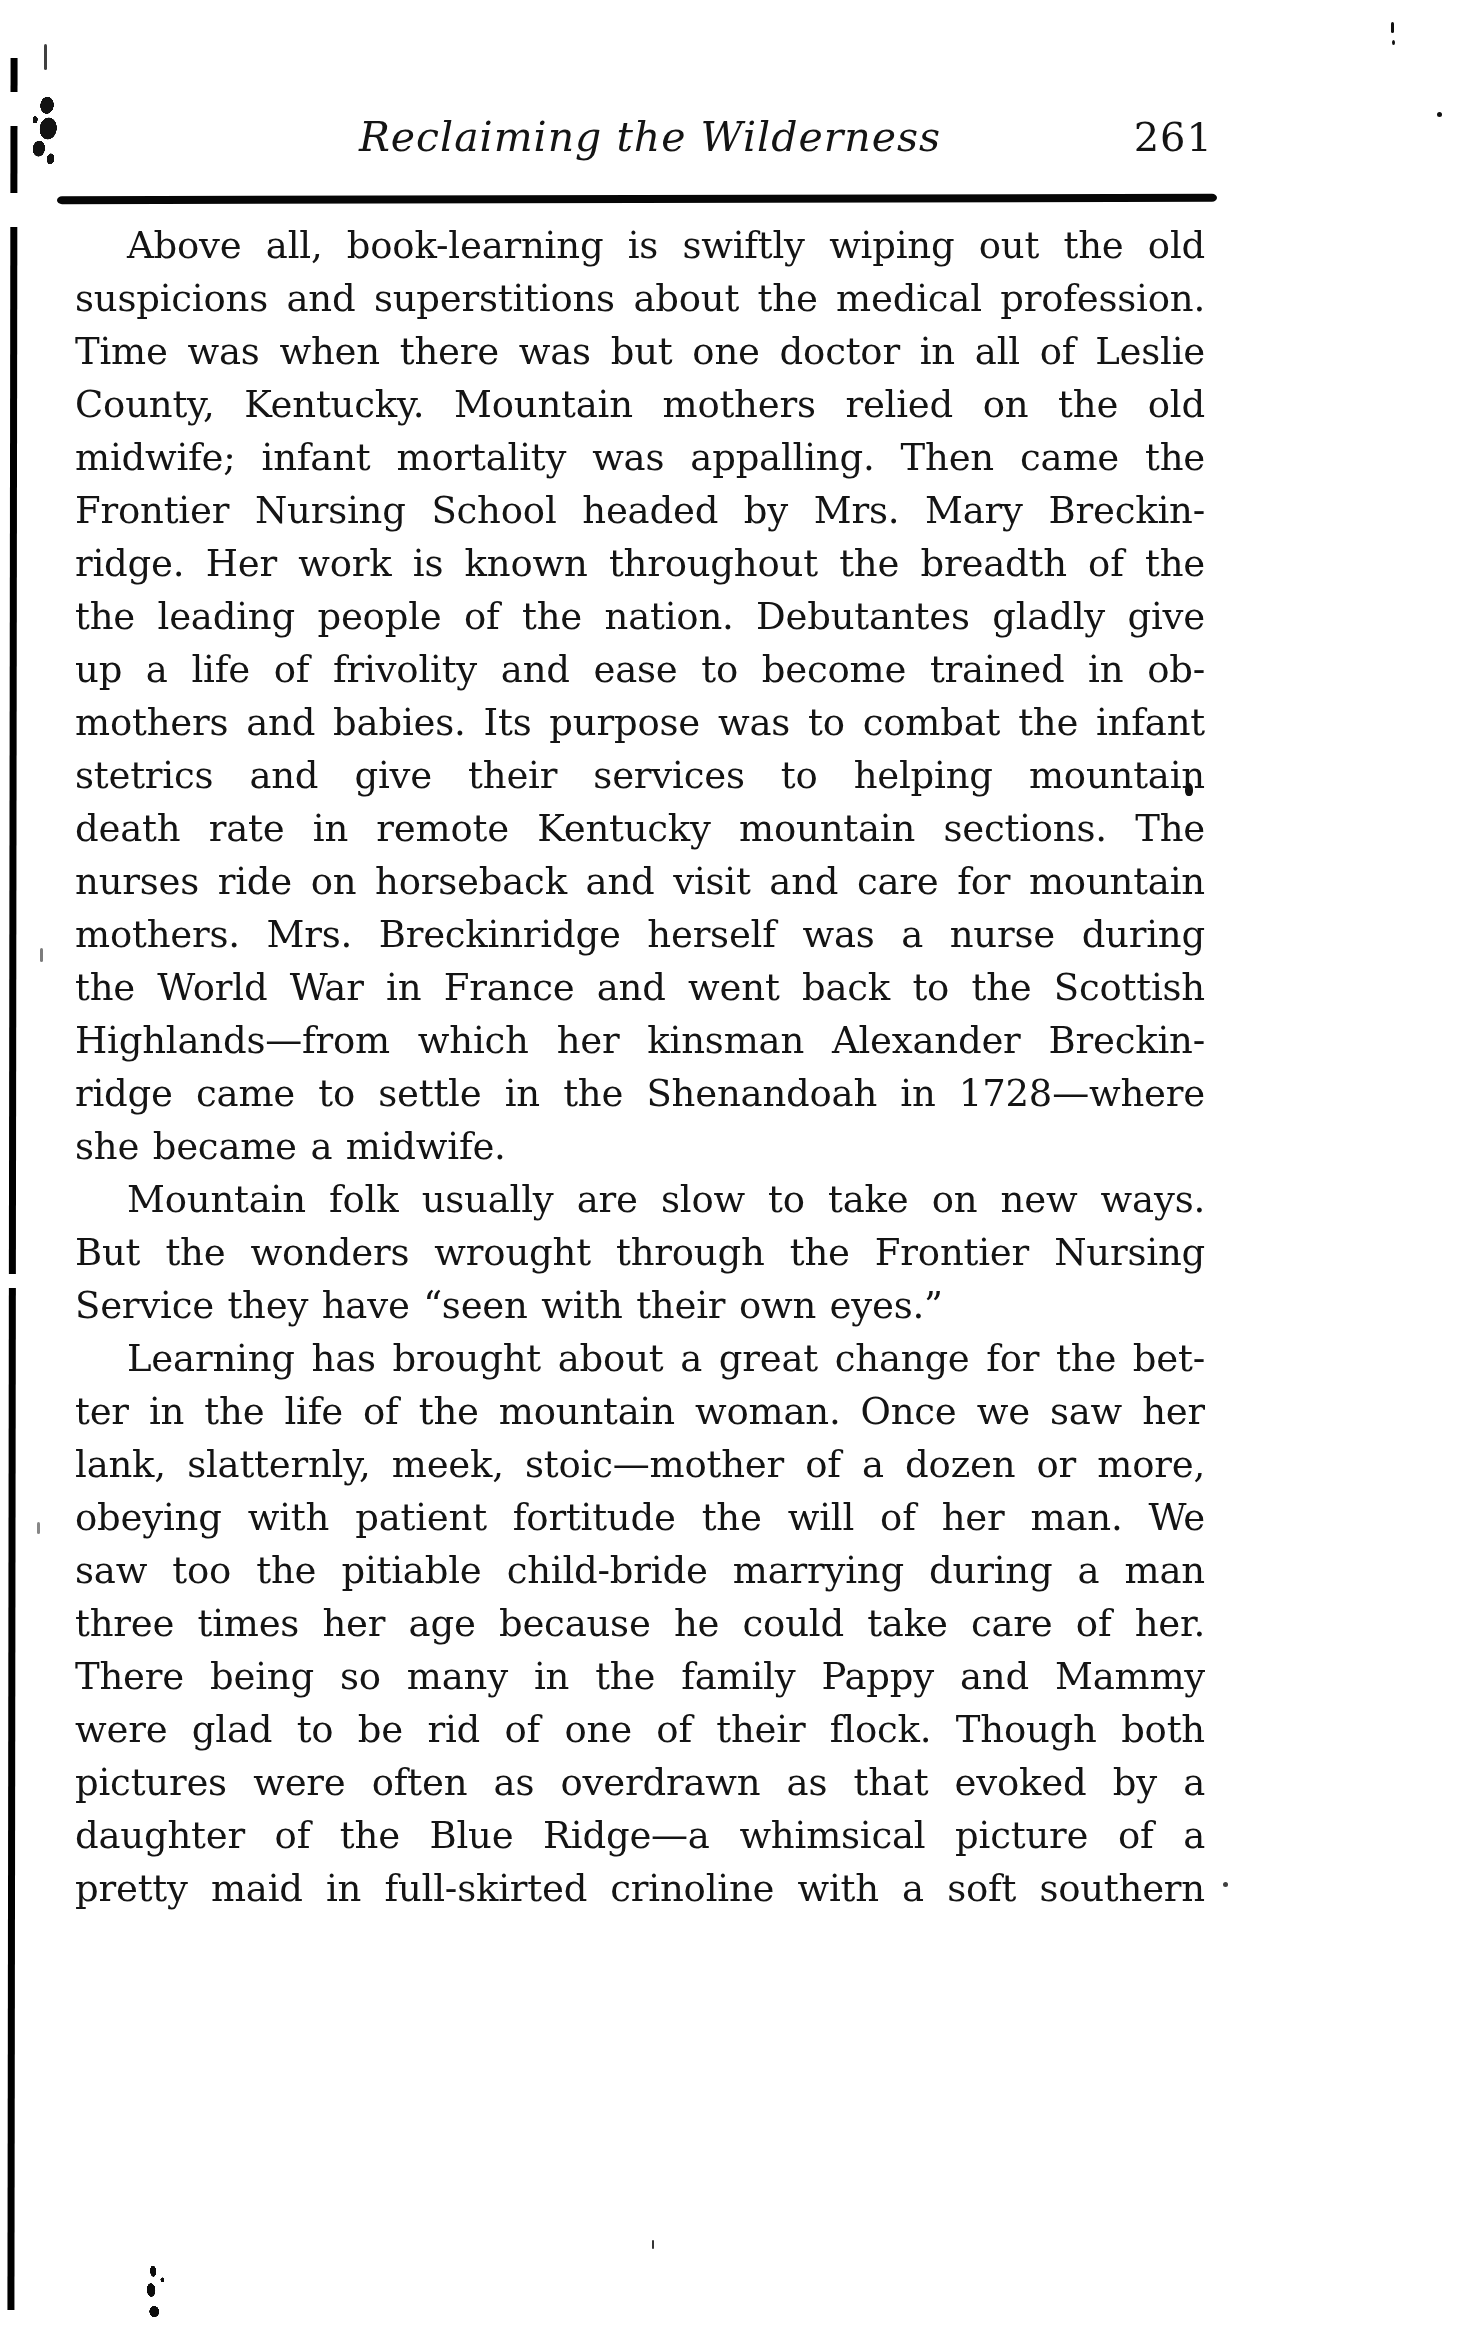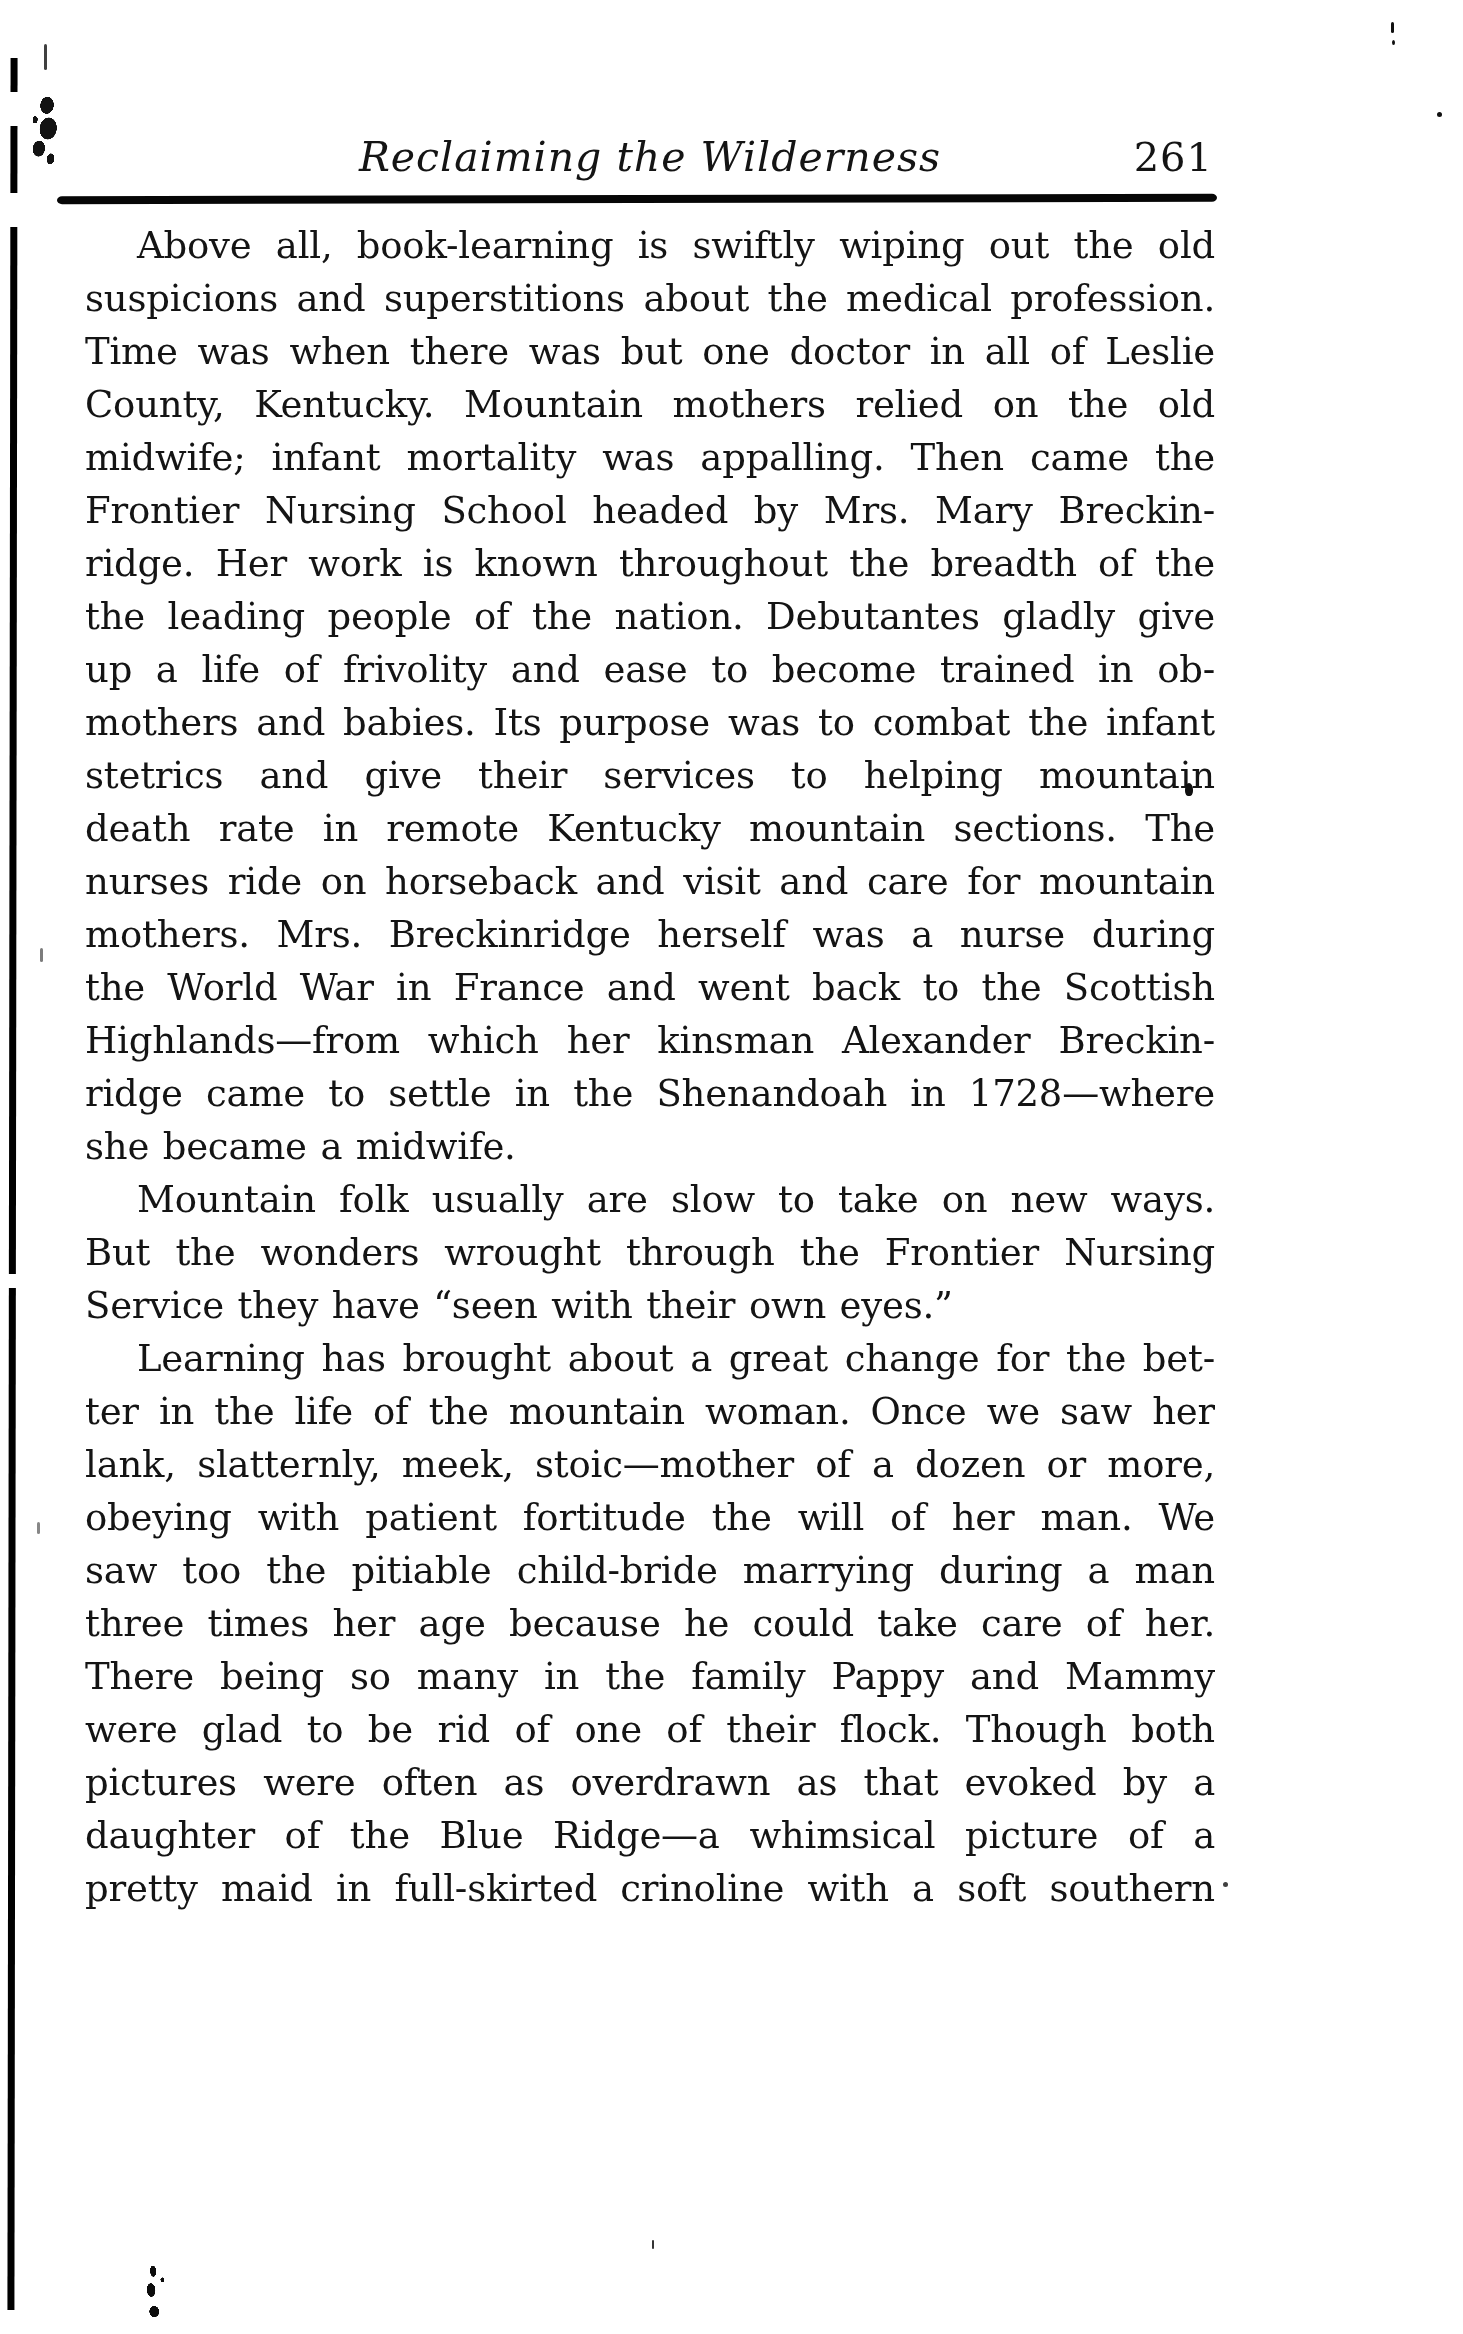--- a/index.html
+++ b/index.html
@@ -10,21 +10,21 @@
   .page{
     position:relative;
     width:1463px;height:2334px;
     background:var(--paper);
     overflow:hidden;
     font-family:"DejaVu Serif","Liberation Serif",serif;
     color:var(--ink);
   }
   
   .header{
-    position:absolute;left:85px;top:124px;width:1130px;height:66px;
+    position:absolute;left:85px;top:104px;width:1130px;height:66px;
   }
   .title{
     text-align:center;
     font-style:italic;
     font-size:41px;
     line-height:66px;
     letter-spacing:1px;
     color:var(--ink);
   }
   .pagenum{
@@ -35,21 +35,21 @@
     margin-left:37px;
   }
   .rule{
     position:absolute;left:57px;top:195px;width:1160px;height:8px;
     background:#060606;
     border-radius:5px/4px;
     transform:rotate(-0.12deg);
   }
   
   .body{
-    position:absolute;left:85px;top:219px;width:1130px;
+    position:absolute;left:75px;top:219px;width:1130px;
   }
   .line{
     height:53px;line-height:53px;
     font-size:37px;
     letter-spacing:-0.2px;
     word-spacing:2px;
     text-align:justify;
     text-align-last:justify;
     overflow:hidden;
     white-space:normal;

